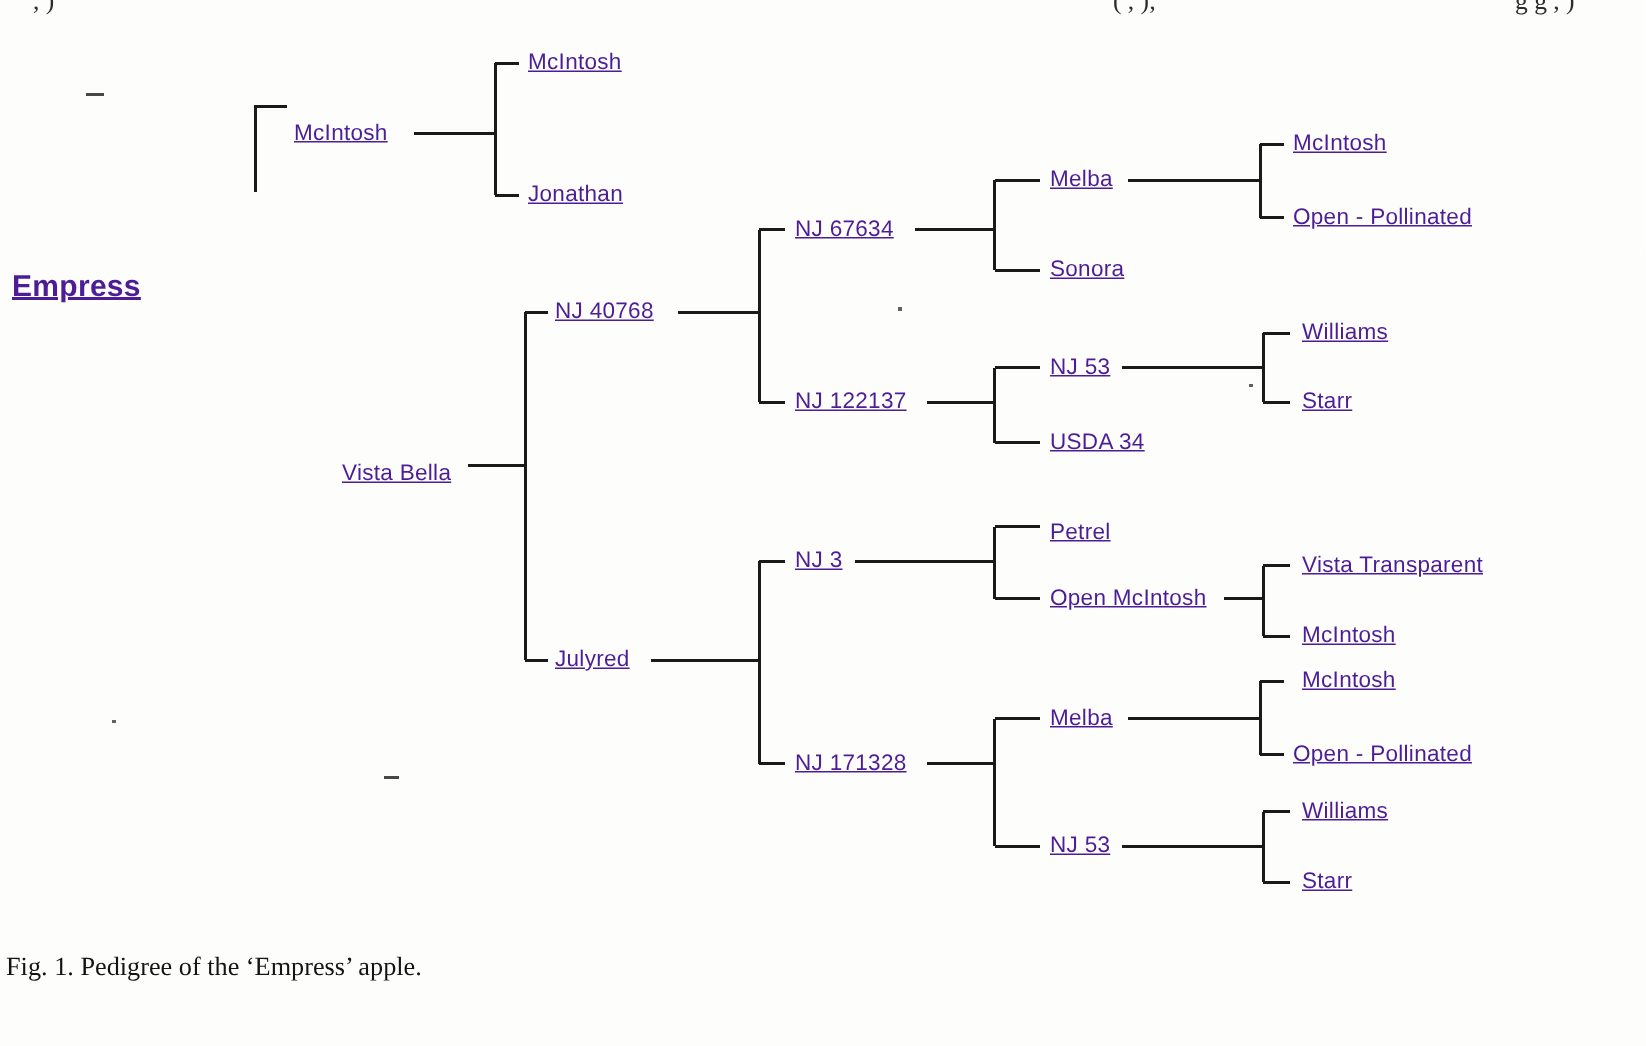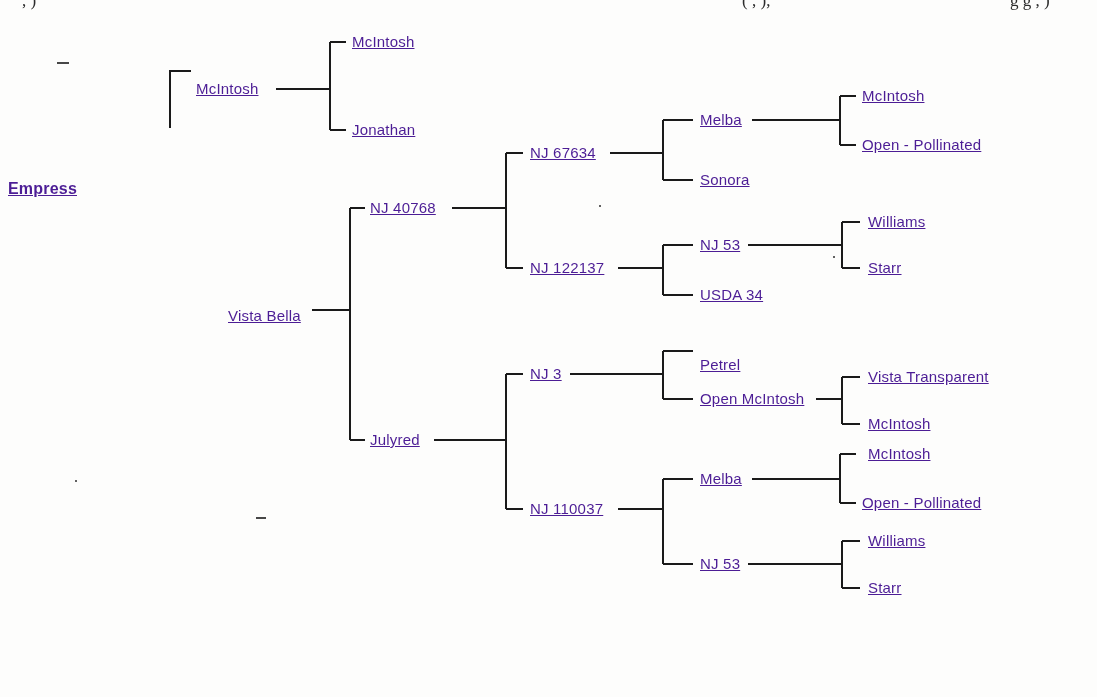--- a/index.html
+++ b/index.html
@@ -13,21 +13,21 @@
     font-family: "Liberation Sans", sans-serif;
   }
   .node {
     position: absolute;
     font-size: 15px;
     color: #4c1d95;
     white-space: nowrap;
     letter-spacing: 0.2px;
     text-decoration: underline;
   }
-  .node.bold { font-weight: 700; font-size: 16px; }
+  .node.bold { font-weight: 700; font-size: 20px; }
   .caption {
     position: absolute;
     left: 4px;
     top: 634px;
     font-family: "Liberation Serif", serif;
     font-size: 17.5px;
     color: #141414;
     white-space: nowrap;
   }
   .fragment {
@@ -167,28 +167,29 @@
   <div class="node" style="left:530px;top:144px">NJ 67634</div>
   <div class="node" style="left:700px;top:171px">Sonora</div>
   <div class="node bold" style="left:8px;top:180px">Empress</div>
   <div class="node" style="left:370px;top:199px">NJ 40768</div>
   <div class="node" style="left:868px;top:213px">Williams</div>
   <div class="node" style="left:700px;top:236px">NJ 53</div>
   <div class="node" style="left:530px;top:259px">NJ 122137</div>
   <div class="node" style="left:868px;top:259px">Starr</div>
   <div class="node" style="left:700px;top:286px">USDA 34</div>
   <div class="node" style="left:228px;top:307px">Vista Bella</div>
-  <div class="node" style="left:700px;top:356px">Petrel</div>
+  <div class="node" style="left:700px;top:346px">Petrel</div>
   <div class="node" style="left:530px;top:365px">NJ 3</div>
   <div class="node" style="left:868px;top:368px">Vista Transparent</div>
   <div class="node" style="left:700px;top:390px">Open McIntosh</div>
   <div class="node" style="left:868px;top:415px">McIntosh</div>
   <div class="node" style="left:370px;top:431px">Julyred</div>
   <div class="node" style="left:868px;top:445px">McIntosh</div>
   <div class="node" style="left:700px;top:470px">Melba</div>
   <div class="node" style="left:862px;top:494px">Open - Pollinated</div>
-  <div class="node" style="left:530px;top:500px">NJ 110037</div>
+  <div class="node" style="left:530px;top:500px">NJ 171328</div>
   <div class="node" style="left:868px;top:532px">Williams</div>
   <div class="node" style="left:700px;top:555px">NJ 53</div>
   <div class="node" style="left:868px;top:579px">Starr</div>
 
+  <div class="caption">Fig. 1. Pedigree of the ‘Empress’ apple.</div>
 
 </div>
 
 </body></html>

